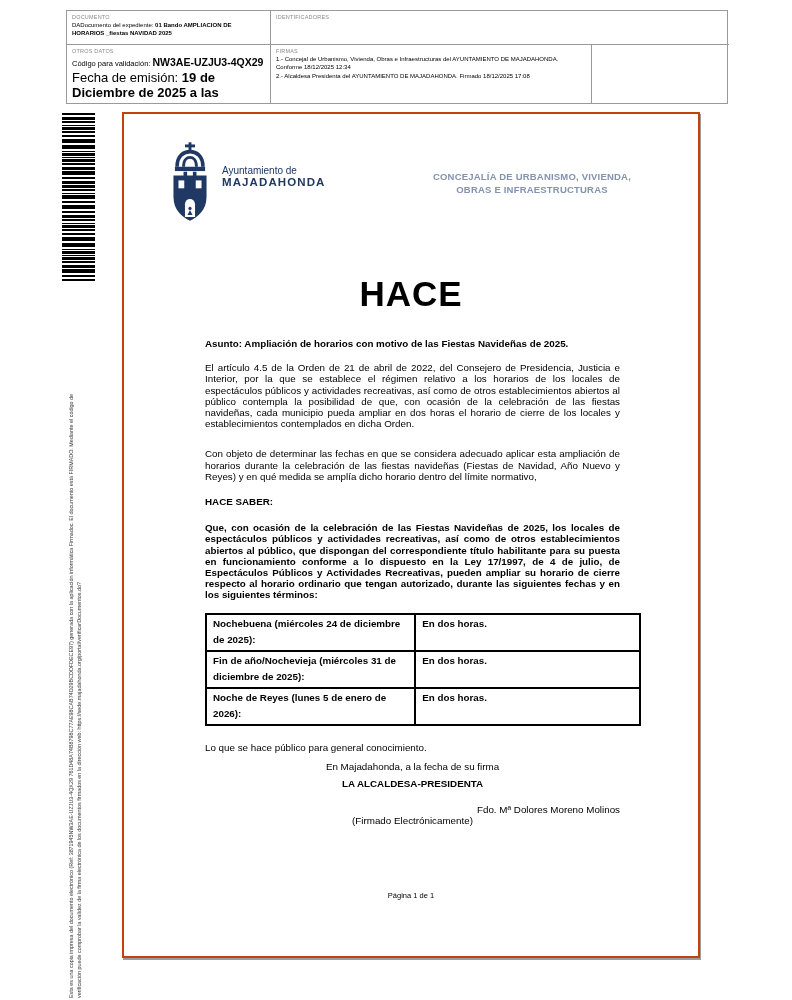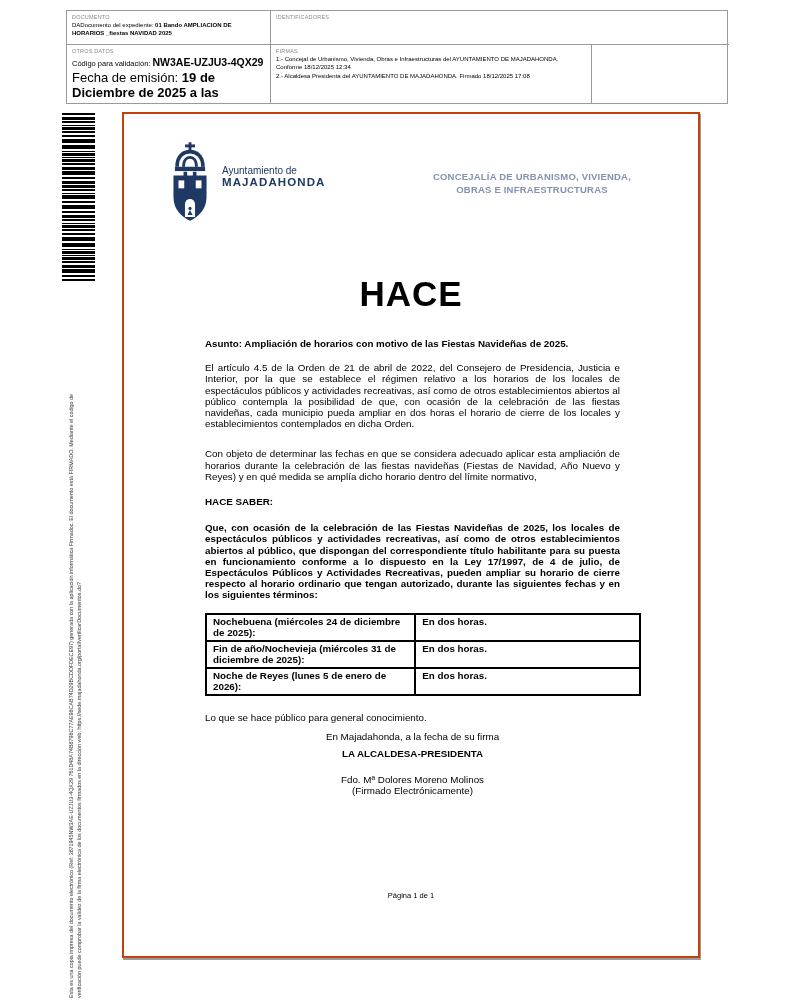--- a/index.html
+++ b/index.html
@@ -55,25 +55,25 @@
   .asunto { margin-top:24px; font-weight:bold; }
   .p1 { margin-top:13px; }
   .p2 { margin-top:19px; }
   .mayor { margin-top:20px; }
   .hace { margin-top:14px; }
   .p3 { margin-top:15px; }
   .closing { margin-top:16px; }
   .center { text-align:center; }
   .place { margin-top:8px; }
   .signer-title { margin-top:6px; }
-  .signer-name { margin-top:15px; }
+  .signer-name { margin-top:15px;text-align:right; }
 
   table.sched { margin-top:12px; width:436px; border-collapse:collapse; }
   table.sched td { border:2px solid #000; font-size:9.8px; font-weight:bold;
-                   line-height:11px; padding:1px 6px 2px 6px; vertical-align:top; }
+                   line-height:16px; padding:1px 6px 2px 6px; vertical-align:top; }
   td.c-date { width:210px; }
   td.c-ext  { width:226px; }
 
   .page-footer { position:absolute; left:0; right:0; bottom:56px; text-align:center; font-size:7.5px; }
 </style>
 </head>
 <body>
 
 <div class="meta">
   <div class="cell cell-doc">

